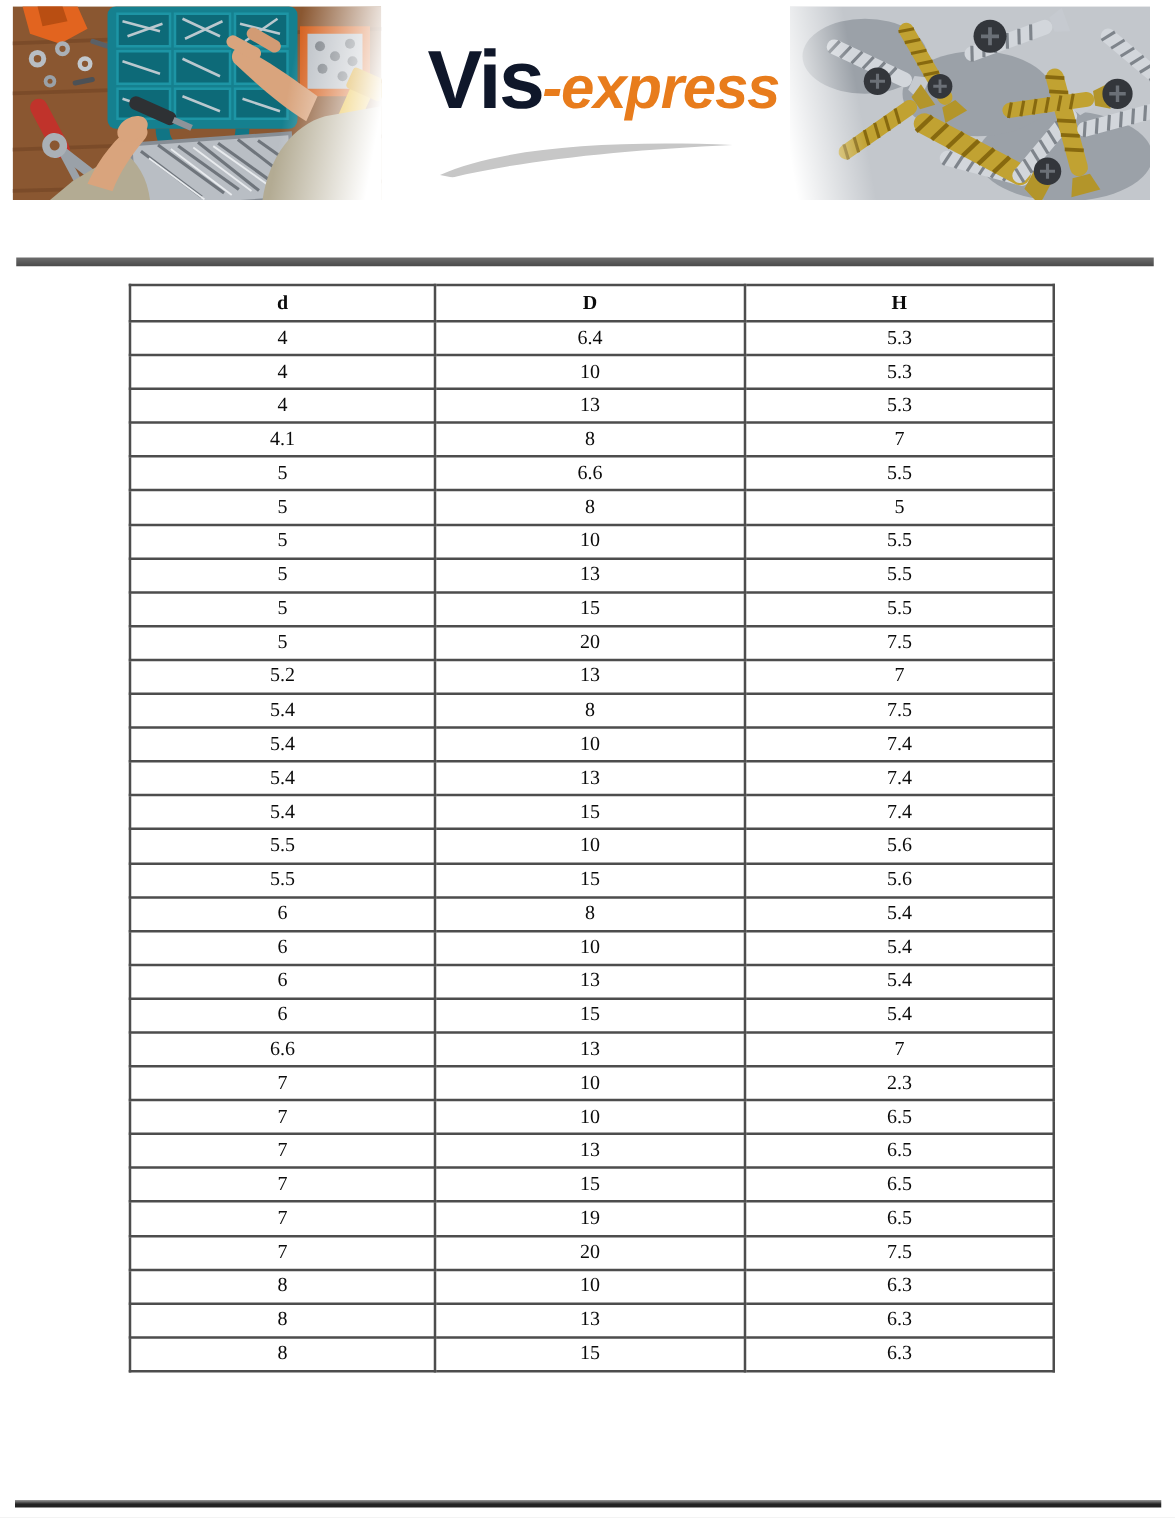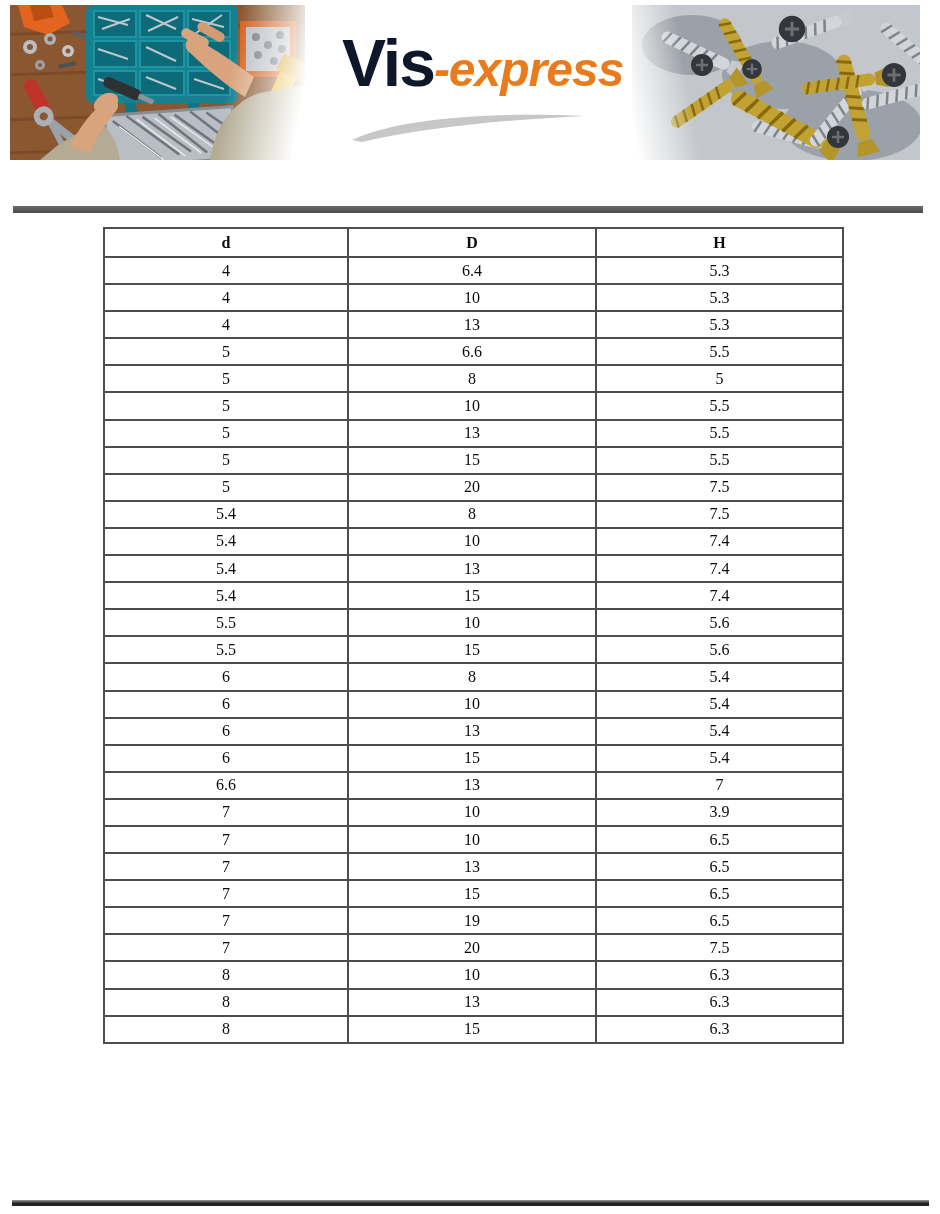--- a/index.html
+++ b/index.html
@@ -282,20 +282,25 @@
           <td>4</td>
           <td>10</td>
           <td>5.3</td>
         </tr>
         <tr>
           <td>4</td>
           <td>13</td>
           <td>5.3</td>
         </tr>
         <tr>
+          <td>4.1</td>
+          <td>8</td>
+          <td>7</td>
+        </tr>
+        <tr>
           <td>5</td>
           <td>6.6</td>
           <td>5.5</td>
         </tr>
         <tr>
           <td>5</td>
           <td>8</td>
           <td>5</td>
         </tr>
         <tr>
@@ -312,20 +317,25 @@
           <td>5</td>
           <td>15</td>
           <td>5.5</td>
         </tr>
         <tr>
           <td>5</td>
           <td>20</td>
           <td>7.5</td>
         </tr>
         <tr>
+          <td>5.2</td>
+          <td>13</td>
+          <td>7</td>
+        </tr>
+        <tr>
           <td>5.4</td>
           <td>8</td>
           <td>7.5</td>
         </tr>
         <tr>
           <td>5.4</td>
           <td>10</td>
           <td>7.4</td>
         </tr>
         <tr>
@@ -369,21 +379,21 @@
           <td>5.4</td>
         </tr>
         <tr>
           <td>6.6</td>
           <td>13</td>
           <td>7</td>
         </tr>
         <tr>
           <td>7</td>
           <td>10</td>
-          <td>3.9</td>
+          <td>2.3</td>
         </tr>
         <tr>
           <td>7</td>
           <td>10</td>
           <td>6.5</td>
         </tr>
         <tr>
           <td>7</td>
           <td>13</td>
           <td>6.5</td>

